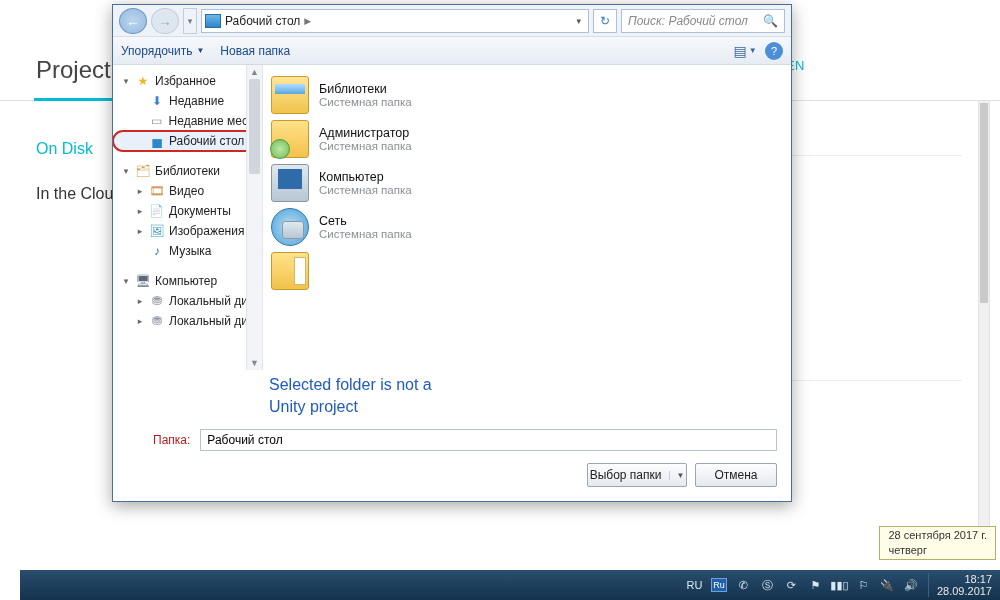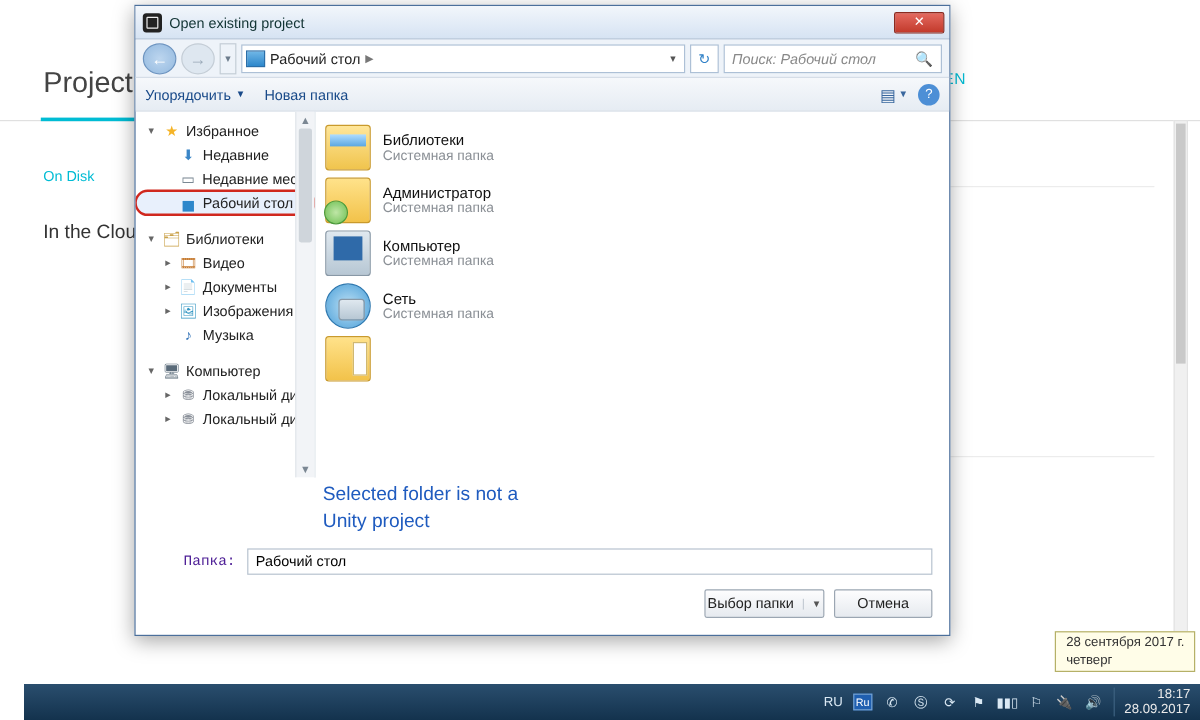--- a/index.html
+++ b/index.html
@@ -8,21 +8,21 @@
 
   
   .unity-bg { position: absolute; inset: 0; background: #fff; }
   .unity-topbar { position: absolute; top: 0; left: 0; right: 0; height: 100px; background: #fff; display:flex; align-items:center; }
   .unity-title { position:absolute; left:36px; top:56px; font-size:24px; color:#444; font-weight:400; }
   .unity-open-link { position:absolute; right:195px; top:58px; color:#00bcd4; font-size:13px; letter-spacing:.5px; }
   .unity-account { position:absolute; right:44px; top:53px; display:flex; align-items:center; gap:9px; color:#777; font-size:13px; letter-spacing:.5px; }
   .unity-account .avatar { width:20px;height:20px;border-radius:50%;border:2px solid #555;display:flex;align-items:center;justify-content:center; }
   .unity-tabline { position:absolute; top:100px; left:0; right:0; height:1px; background:#e0e0e0; }
   .unity-tab-underline { position:absolute; top:98px; left:34px; width:80px; height:3px; background:#00bcd4; }
-  .unity-ondisk { position:absolute; left:36px; top:140px; color:#00bcd4; font-size:12px; }
+  .unity-ondisk { position:absolute; left:36px; top:140px; color:#00bcd4; font-size:16px; }
   .unity-incloud { position:absolute; left:36px; top:185px; color:#333; font-size:16px; }
   .unity-scrollbar { position:absolute; right:10px; top:100px; bottom:40px; width:12px; background:#f0f0f0; border:1px solid #e3e3e3;}
   .unity-scrollbar .thumb { position:absolute; top:2px; left:1px; right:1px; height:200px; background:#c9c9c9; }
   .unity-divider { position:absolute; top:155px; left:120px; right:38px; height:1px; background:#ececec; }
   .unity-divider2 { position:absolute; top:380px; left:120px; right:38px; height:1px; background:#ececec; }
 
   
   .tooltip { position:absolute; right:4px; bottom:40px; background:#fffde8; border:1px solid #b5b067; padding:1px 8px; font-size:11px; color:#333; line-height:1.35; }
 
   
@@ -43,21 +43,21 @@
   .navrow { height:32px; display:flex; align-items:center; gap:4px; padding:3px 6px; background:#eef3f9; border-bottom:1px solid #d5dde7; }
   .navbtn { width:28px;height:26px;border-radius:50%;background:radial-gradient(#bdd6ef,#93b9df);border:1px solid #6d94c0;display:flex;align-items:center;justify-content:center;color:#fff;font-size:14px;}
   .navbtn.fwd { background:#dee7f0; color:#9aa9b8; border-color:#c4cdd6;}
   .split-chev { width:14px;height:26px;border:1px solid #c4cdd6;background:#eef3f9;display:flex;align-items:center;justify-content:center;color:#6c7c8c;font-size:9px;}
   .pathbox { flex:1; height:24px; border:1px solid #adc0d6; background:#fff; display:flex; align-items:center; padding:0 3px; gap:4px; }
   .pathbox .ico { width:16px;height:14px;background:linear-gradient(#6fb6e6,#2d87cb);border:1px solid #2a6ea8;}
   .pathbox .seg { font-size:12px; color:#222; }
   .pathbox .chev { color:#777; font-size:9px;}
   .pathbox .drop { margin-left:auto;color:#555;font-size:9px;padding:0 4px;}
   .refresh { width:24px;height:24px;border:1px solid #adc0d6;background:#fff;display:flex;align-items:center;justify-content:center;color:#2d7fc6;font-size:12px;}
-  .searchbox { width:182px;height:24px;border:1px solid #adc0d6;background:#fff;display:flex;align-items:center;padding:0 6px;color:#888;font-style:italic;font-size:12px;position:relative;}
+  .searchbox { width:164px;height:24px;border:1px solid #adc0d6;background:#fff;display:flex;align-items:center;padding:0 6px;color:#888;font-style:italic;font-size:12px;position:relative;}
   .searchbox .mag { margin-left:auto; font-style:normal; color:#2d7fc6;}
 
   .toolbar { height:28px; background:linear-gradient(#f6f8fb,#e6ecf3); display:flex; align-items:center; padding:0 8px; gap:16px; border-bottom:1px solid #d2dbe5; }
   .toolbar .lnk { color:#194a89; font-size:12px; display:flex; align-items:center; gap:4px;}
   .toolbar .lnk .dd { font-size:8px;color:#194a89;}
   .toolbar .right { margin-left:auto; display:flex; align-items:center; gap:10px; }
   .toolbar .viewic { width:20px;height:20px;display:flex;align-items:center;justify-content:center;color:#39679e;font-size:14px;}
   .toolbar .viewic.help { width:18px;height:18px;border-radius:50%;background:#4d8fd6;color:#fff;font-size:11px;}
 
   .body { display:flex; height:305px; }
@@ -89,21 +89,21 @@
   .th-lib::after{content:"";position:absolute;left:3px;right:3px;top:7px;height:10px;background:linear-gradient(#b0ddff,#5aa7e2);}
   .th-folder{background:linear-gradient(#ffe28a,#f2c24a);border:1px solid #c99a2c;border-radius:3px;}
   .th-user{background:radial-gradient(#bfe6a6,#6cbf52);border-radius:50%;border:1px solid #4a9a3c;}
   .th-comp{background:linear-gradient(#dfe8ef,#b7c7d4);border:1px solid #8898a6;border-radius:3px;position:relative;}
   .th-comp::after{content:"";position:absolute;left:6px;right:6px;top:4px;bottom:12px;background:#2f6aa9;}
   .th-net{background:radial-gradient(#bde0f5,#4a9fd8);border-radius:50%;border:1px solid #2f78af;}
 
   .msgbar { padding:4px 0 6px 156px; font-size:16px; color:#1f5bbf; line-height:1.35; }
 
   .fieldrow { display:flex; align-items:center; gap:10px; padding:6px 14px 4px 40px; }
-  .fieldrow label { font-size:12px; color:#4c1d95;font-family:Liberation Mono, monospace; }
+  .fieldrow label { font-size:12px; color:#b91c1c; }
   .fieldrow input { flex:1; height:22px; border:1px solid #b7c2cf; padding:0 6px; font-size:12px; }
 
   .btnrow { display:flex; justify-content:flex-end; gap:8px; padding:8px 14px 14px; }
   .wbtn { min-width:100px; height:24px; border:1px solid #9ba6b2; background:linear-gradient(#fdfdfe,#e6eaef); border-radius:2px; font-size:12px; color:#222; display:flex;align-items:center;justify-content:center; gap:6px;}
   .wbtn .dd{font-size:8px;color:#555;border-left:1px solid #c5ccd4;padding-left:6px;margin-left:2px;}
 </style>
 </head>
 <body>
 
 <div class="unity-bg">
@@ -115,25 +115,20 @@
   <div class="unity-ondisk">On Disk</div>
   <div class="unity-divider"></div>
   <div class="unity-incloud">In the Clou</div>
   <div class="unity-divider2"></div>
   <div class="unity-scrollbar">
       <div class="thumb"></div>
     </div>
 </div>
 
 <div class="dlg">
-  <div class="titlebar">
-    <span class="unity-ico"></span>
-    <span class="title">Open existing project</span>
-    <div class="close">✕</div>
-  </div>
 
   <div class="navrow">
     <div class="navbtn">←</div>
     <div class="navbtn fwd">→</div>
     <div class="split-chev">▾</div>
     <div class="pathbox">
       <span class="ico"></span>
       <span class="seg">Рабочий стол</span>
       <span class="chev">▶</span>
       <span class="drop">▾</span>

